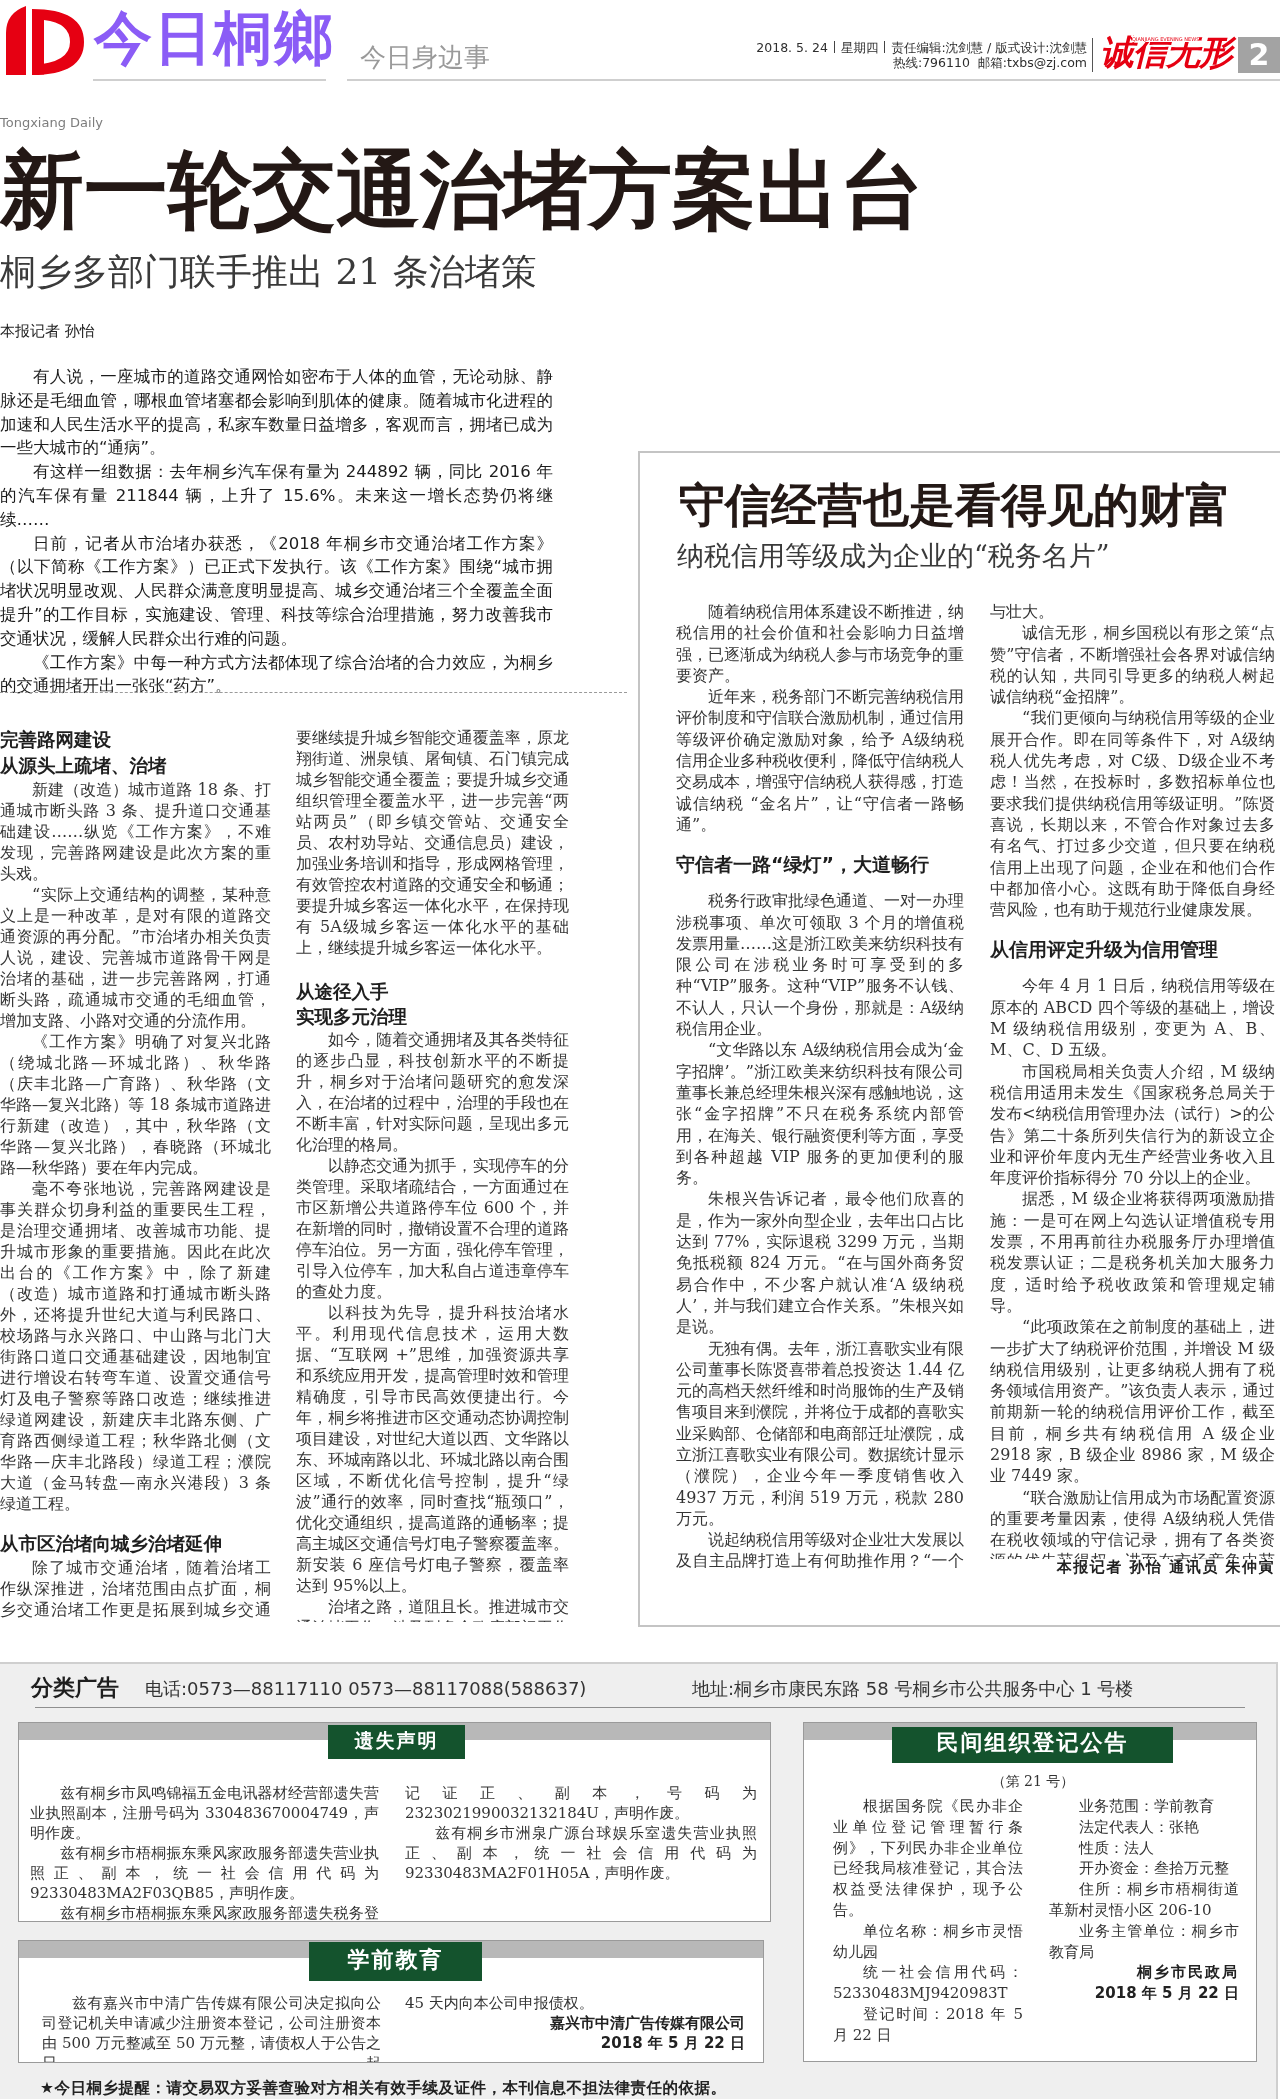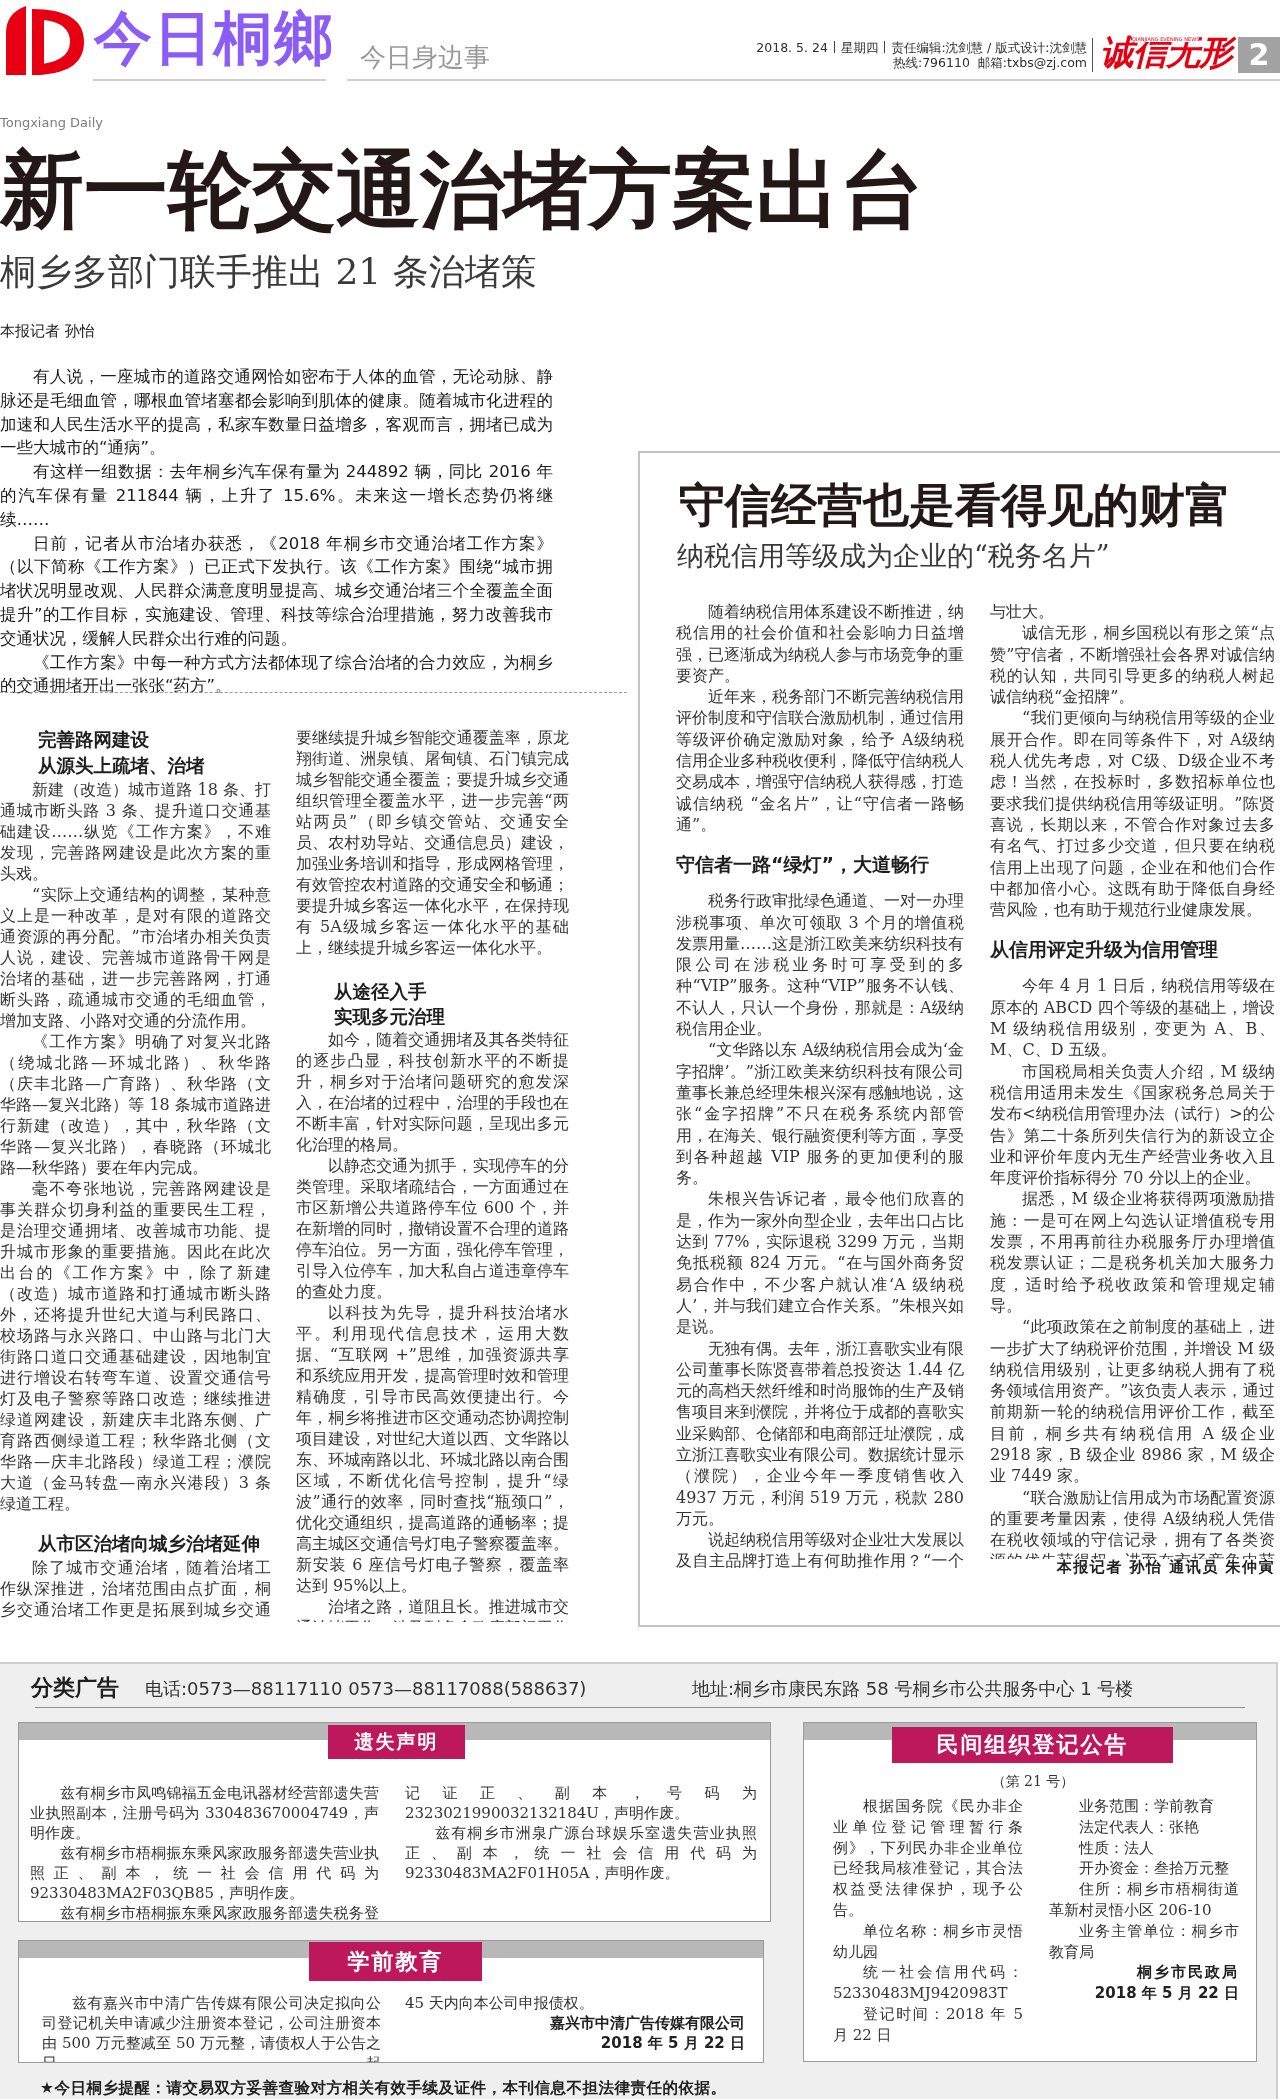--- a/index.html
+++ b/index.html
@@ -32,21 +32,21 @@
   .dash-sep{left:0;top:692px;width:627px;height:0;border-top:1px dashed #9a9a9a;}
 
   .col{overflow:hidden;color:#353535;}
   .col p{margin:0;text-indent:2em;text-align:justify;}
   .col p.cont{text-indent:0;}
   .col p.split{text-align-last:justify;}
   .col h3{margin:0;font-weight:bold;color:#1f1f1f;font-family:"DejaVu Sans","Liberation Sans",sans-serif;}
   .col h3 span{display:block;}
 
   .lcol{font-size:16px;line-height:21px;}
-  .lcol h3{font-size:18.5px;line-height:26px;padding-left:38px;}
+  .lcol h3{font-size:18.5px;line-height:26px;}
   .lcol h3.mt{margin-top:17px;}
   .lcol1{left:0;top:727px;width:271px;height:895px;}
   .lcol2{left:296px;top:727px;width:273px;height:895px;}
 
   
   .rbox{left:638px;top:451px;width:640px;height:1172px;border-top:2px solid #c4c4c4;border-left:2px solid #c4c4c4;border-bottom:2px solid #c4c4c4;}
   .r-title{left:679px;top:478px;font-size:46px;line-height:54px;font-weight:900;color:#231815;white-space:nowrap;}
   .r-sub{left:677px;top:540px;font-size:27px;line-height:32px;color:#3a3a3a;white-space:nowrap;}
   .rcol{font-size:16px;line-height:21.3px;}
   .rcol h3{font-size:19px;line-height:26px;margin-top:16px;margin-bottom:13px;}
@@ -56,21 +56,21 @@
 
   
   .ads{left:0;top:1662px;width:1276px;height:437px;background:#efefef;border-top:2px solid #cfcfcf;border-right:2px solid #cfcfcf;}
   .ads-title{left:31px;top:1674px;font-size:22px;line-height:28px;font-weight:900;color:#1e1e1e;white-space:nowrap;}
   .ads-phone{left:145px;top:1677px;font-size:18px;line-height:24px;color:#333;white-space:nowrap;}
   .ads-addr{left:692px;top:1677px;font-size:18px;line-height:24px;color:#333;white-space:nowrap;}
   .ads-rule{left:35px;top:1707px;width:1210px;height:1px;background:#8f8f8f;}
 
   .adbox{background:#fff;border:1px solid #9a9a9a;box-sizing:border-box;overflow:hidden;}
   .adbox .bar{position:absolute;left:0;top:0;right:0;height:17px;background:#b8b8b8;}
-  .redlabel{background:#be185d;color:#fff;font-weight:bold;text-align:center;font-family:Liberation Sans, sans-serif;letter-spacing:2px;white-space:nowrap;}
+  .redlabel{background:#14532d;color:#fff;font-weight:bold;text-align:center;font-family:Liberation Mono, monospace;letter-spacing:2px;white-space:nowrap;}
   .adtext{position:absolute;font-size:15px;line-height:20px;color:#333;}
   .adtext p{margin:0;text-indent:2em;text-align:justify;}
   .adtext p.cont{text-indent:0;}
   .adtext p.split{text-align-last:justify;}
   .sign{text-align:right;font-family:"DejaVu Sans","Liberation Sans",sans-serif;font-weight:bold;color:#222;}
 
   .lost{left:18px;top:1722px;width:753px;height:200px;}
   .lost-label{left:328px;top:1725px;width:137px;height:34px;font-size:19px;line-height:34px;}
   .reduce{left:18px;top:1940px;width:746px;height:123px;}
   .reduce-label{left:309px;top:1942px;width:173px;height:39px;font-size:22px;line-height:39px;}

